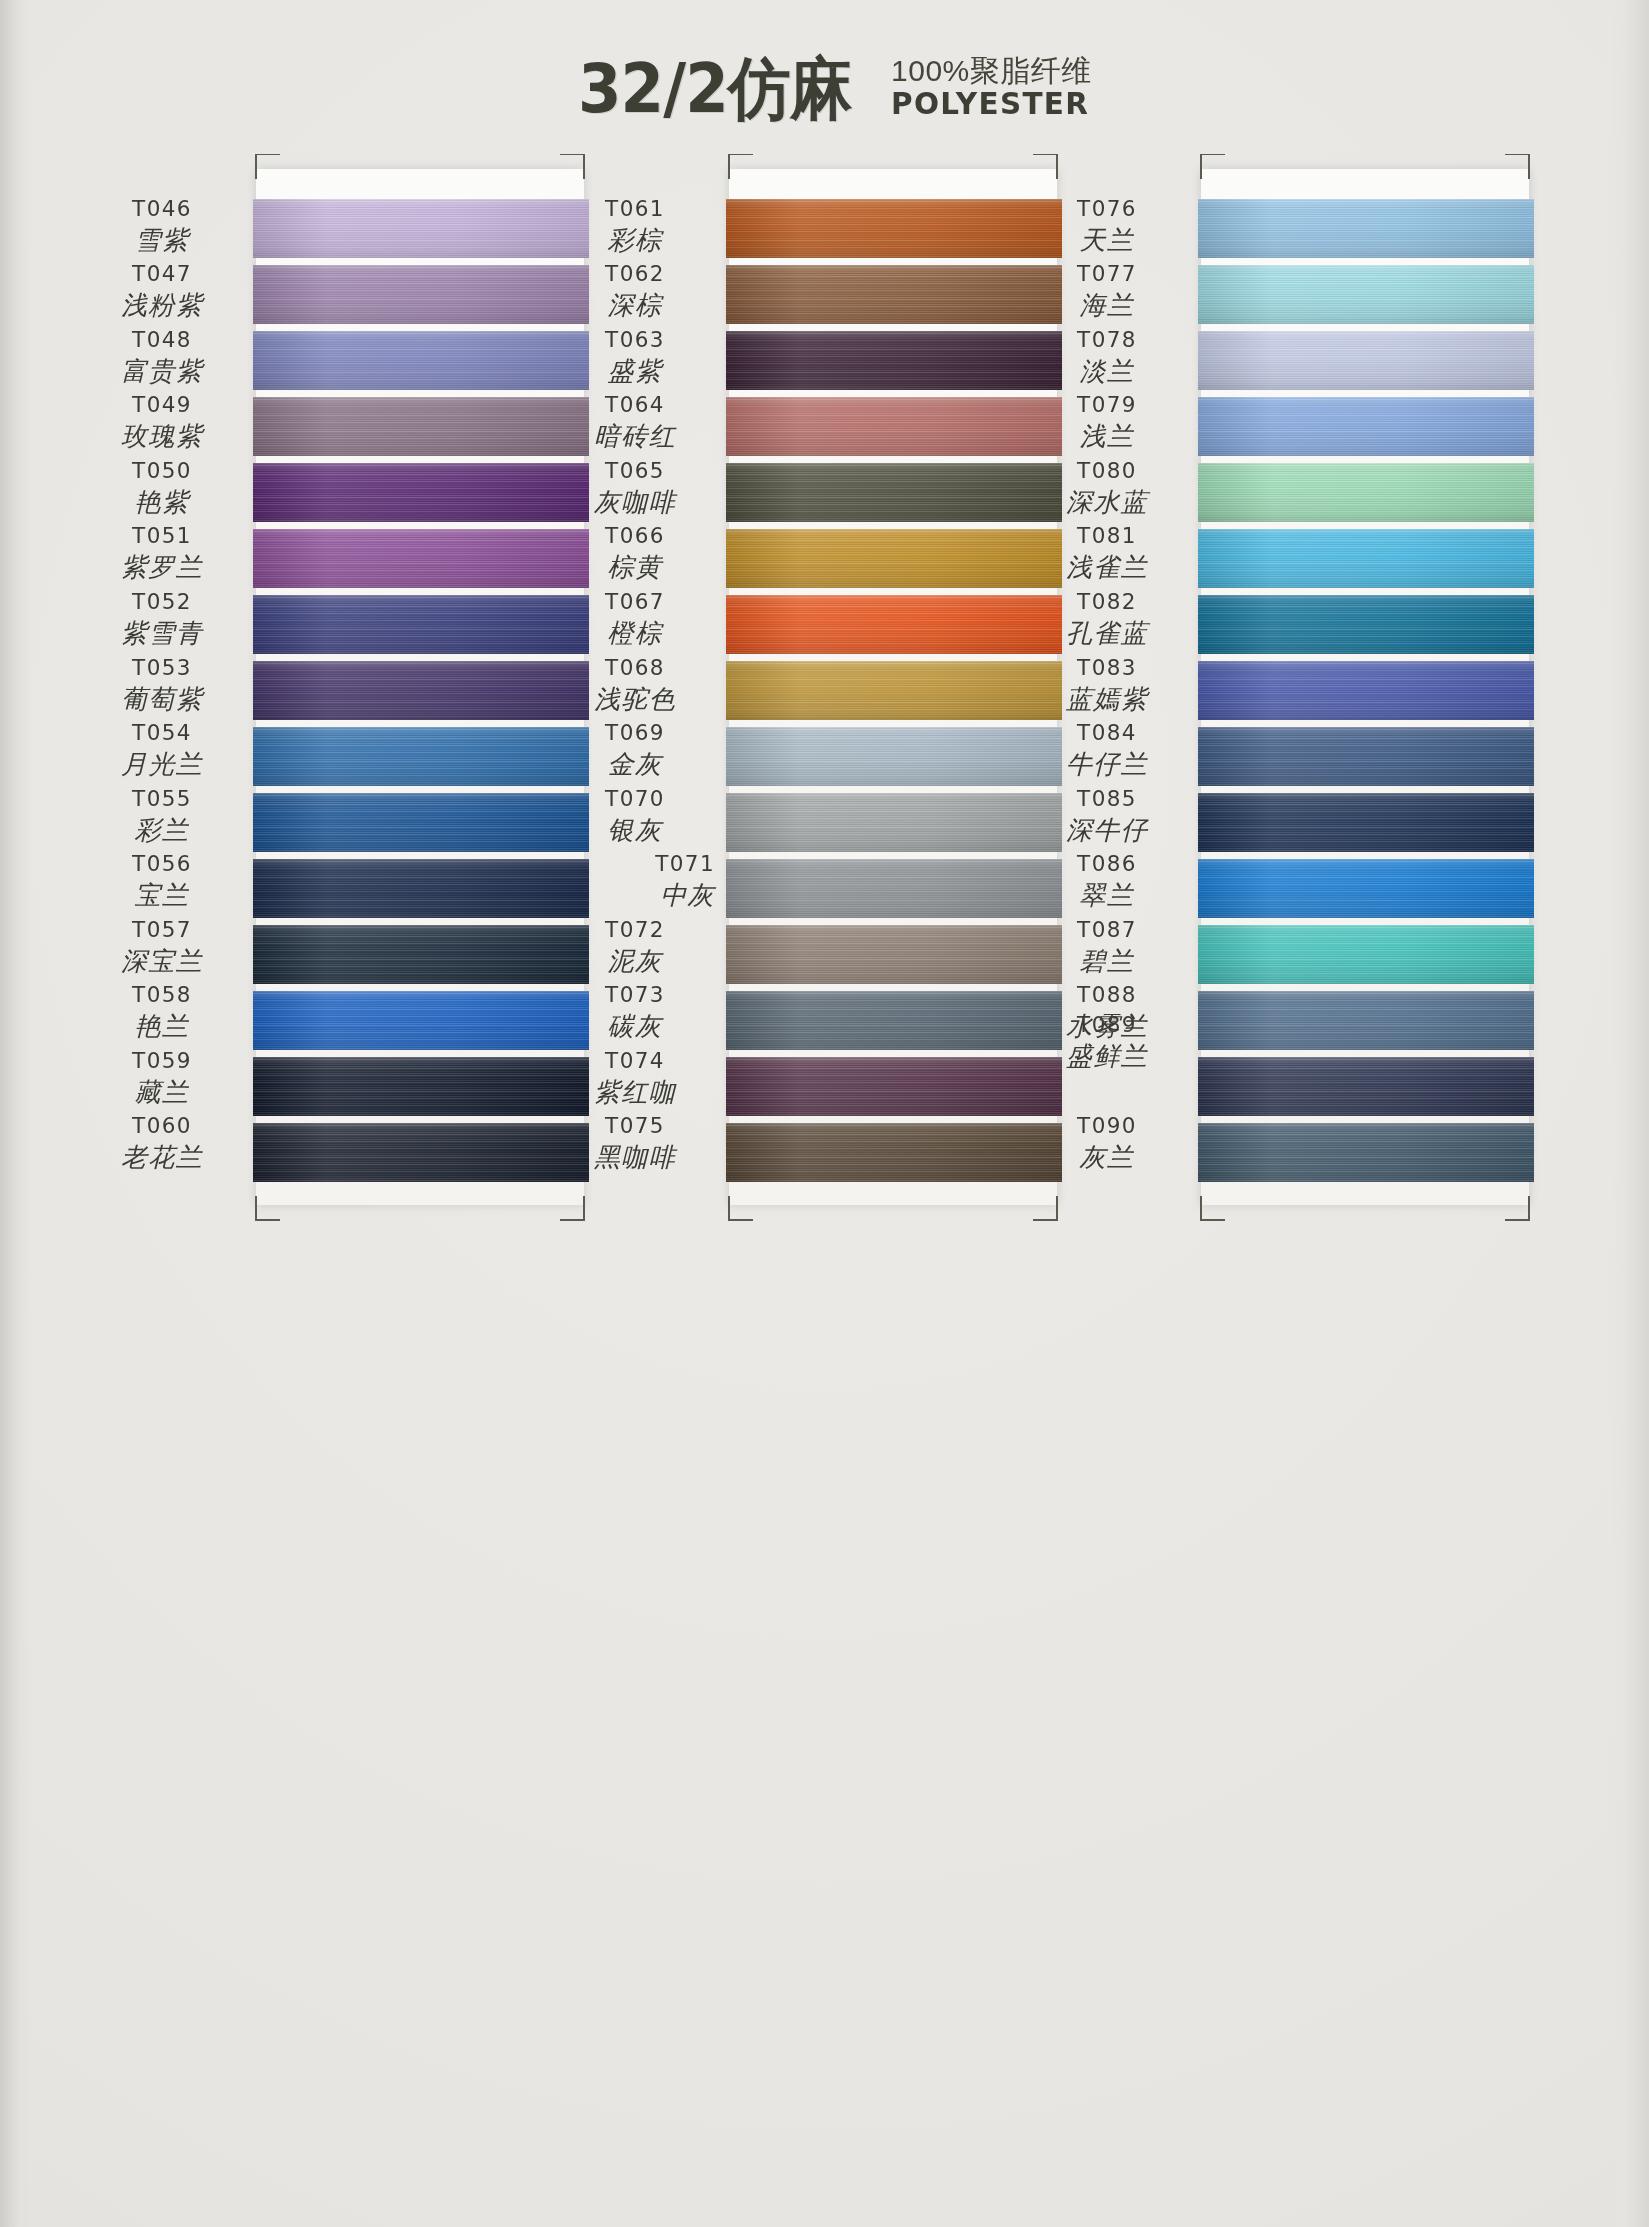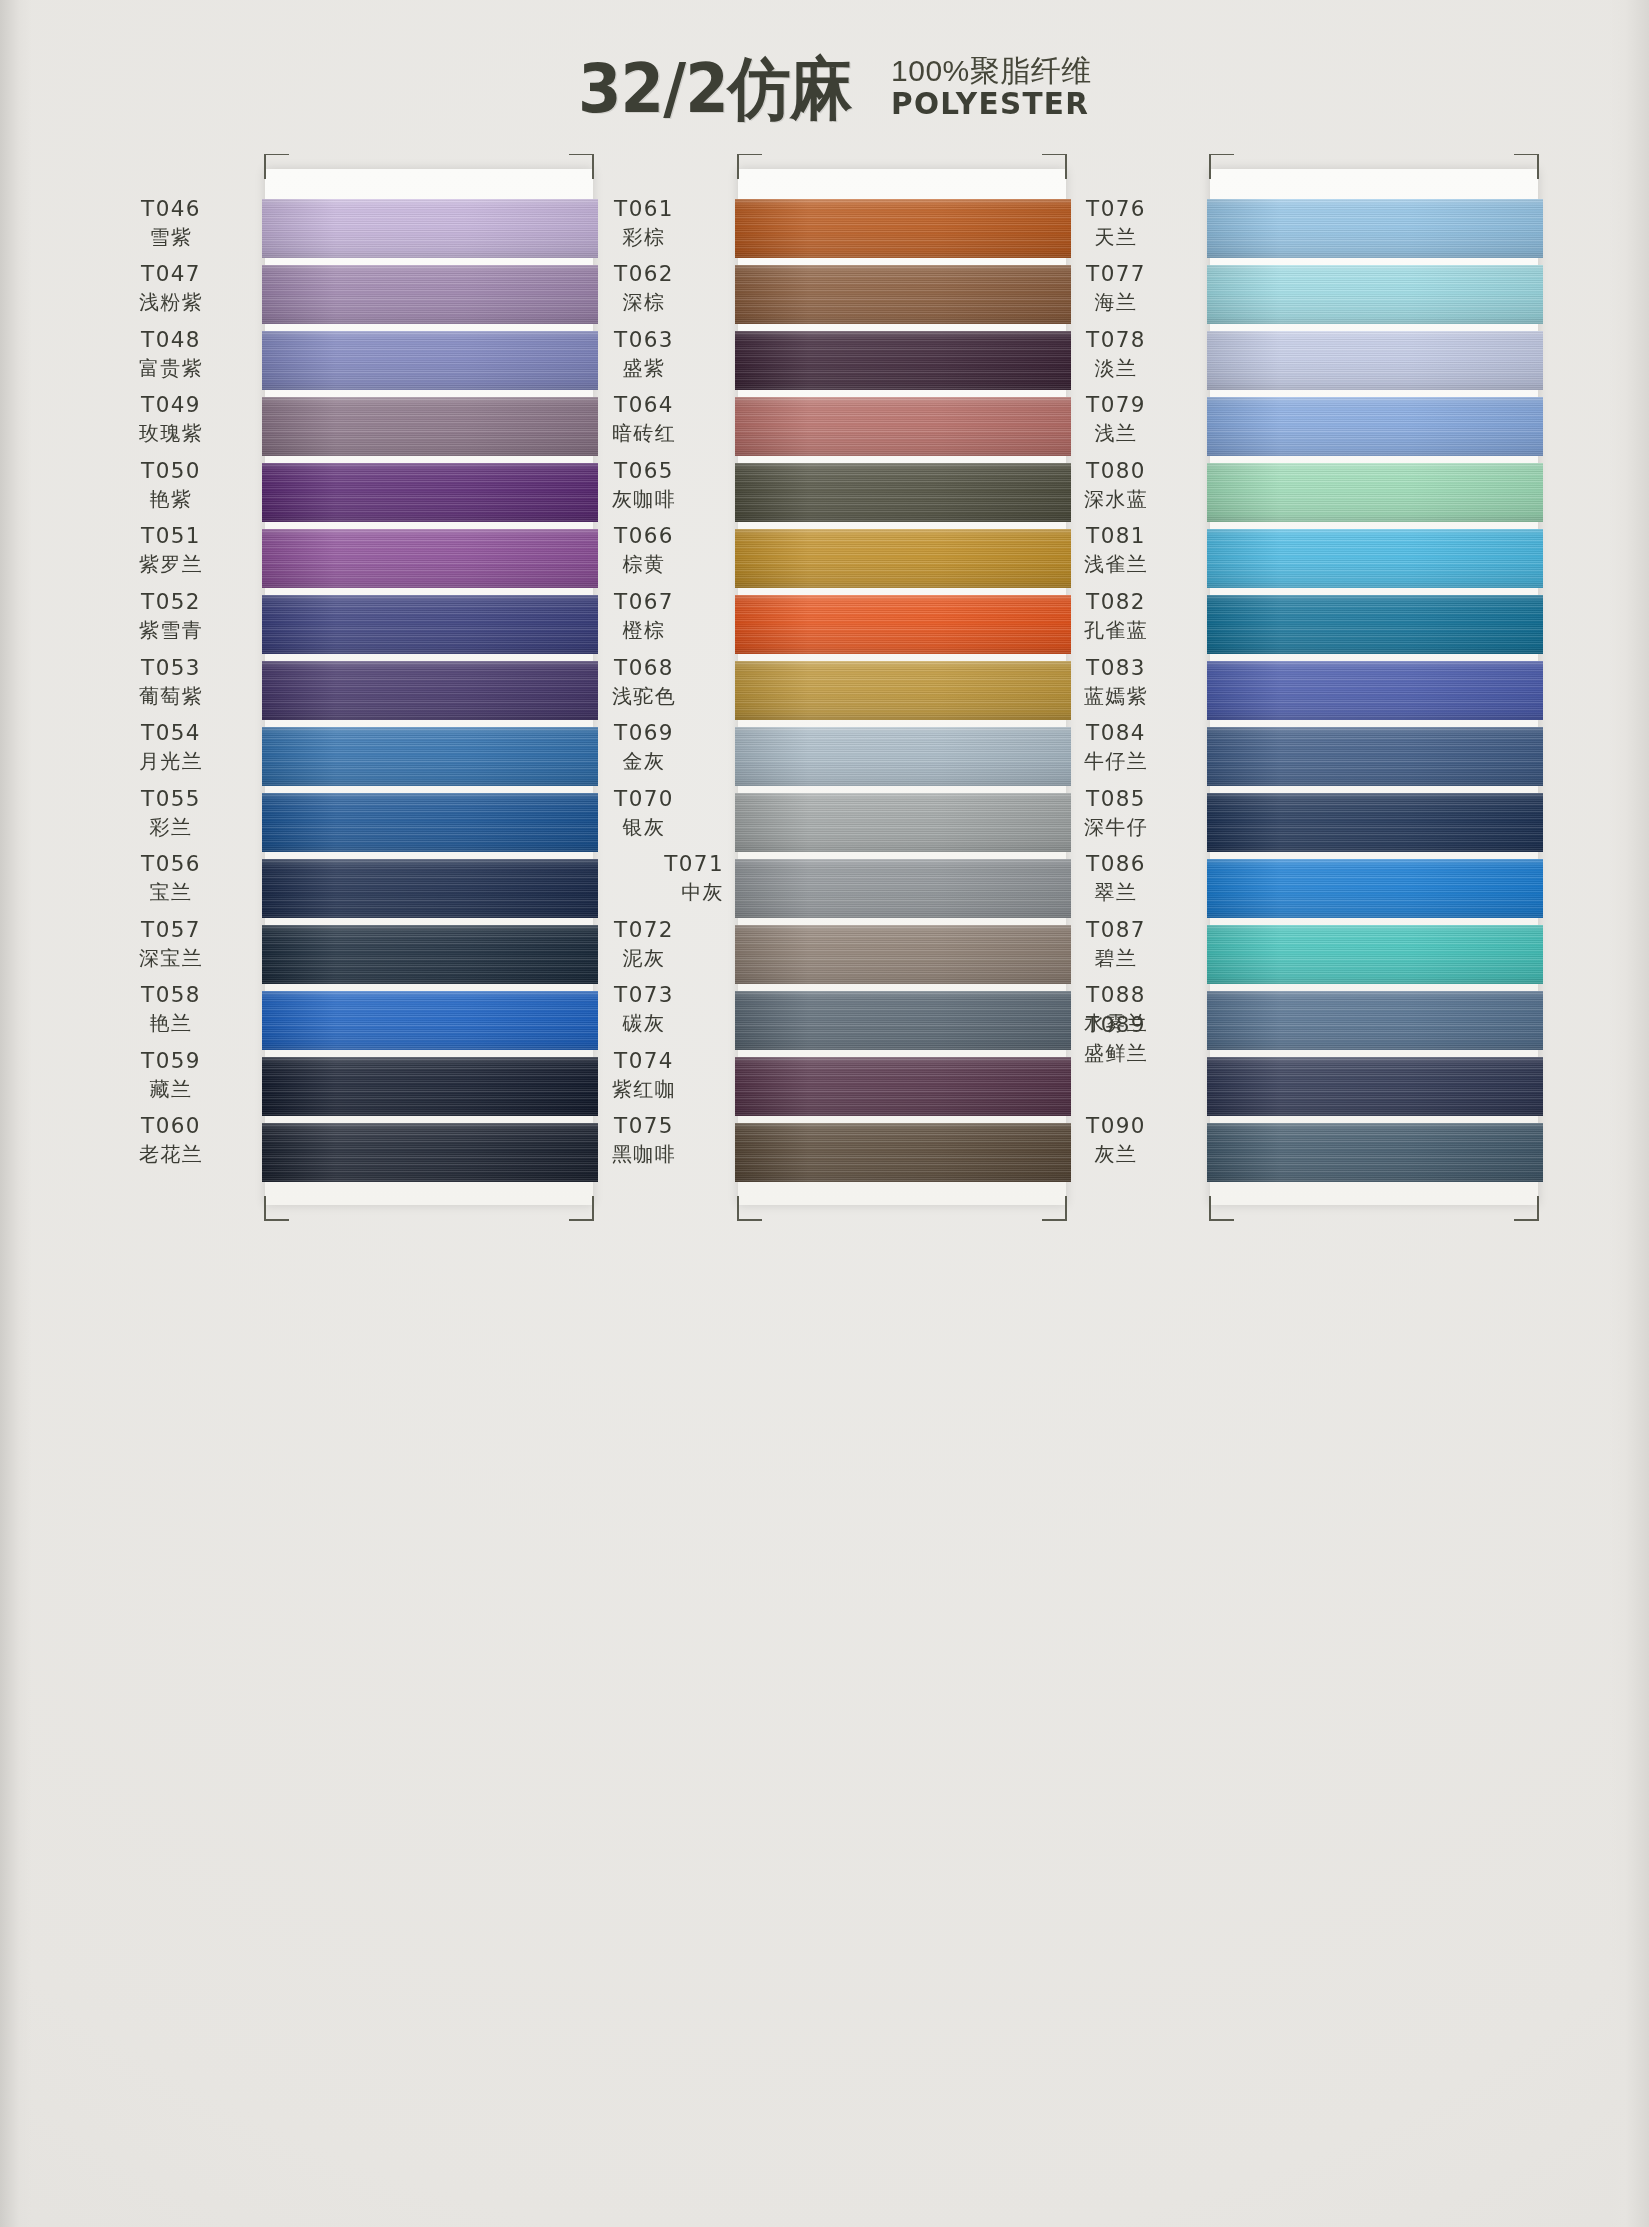--- a/index.html
+++ b/index.html
@@ -35,21 +35,21 @@
     font-family:"DejaVu Sans","Liberation Sans",sans-serif;
     transform:scaleX(0.92);
     text-shadow:1.4px 1.4px 0 rgba(0,0,0,.10);
   }
   .title-sub{display:flex;flex-direction:column;line-height:1.05;padding-bottom:3.7px;}
   .title-sub-cn{font-size:30px;color:#454639;letter-spacing:0.5px;}
   .title-sub-en{font-size:31px;font-weight:bold;color:#3d3f35;letter-spacing:1.4px;
     font-family:"DejaVu Sans","Liberation Sans",sans-serif;transform:scaleX(0.95);transform-origin:left;}
 
   
-  .board{position:absolute;left:0;right:0;top:160px;bottom:0;margin-left:9px;}
+  .board{position:absolute;left:0;right:0;top:160px;bottom:0;}
   .column{position:absolute;top:0;}
   .col-1{left:82px;}
   .col-2{left:555px;}
   .col-3{left:1027px;}
 
   .card{
     position:absolute;left:174px;top:9.2px;width:328px;
     background:linear-gradient(180deg,#fbfbf9 0%,#f7f6f3 50%,#f4f3ef 100%);
     box-shadow:0 0 10px rgba(0,0,0,.13);
   }
@@ -96,21 +96,21 @@
       rgba(255,255,255,.06) 60%,
       rgba(0,0,0,.06) 100%);
   }
   
   .label{
     position:absolute;left:0;width:160px;text-align:center;
     color:#3b3c34;line-height:1.22;
   }
   .label .code{font-size:21.5px;letter-spacing:1.4px;
     font-family:"DejaVu Sans","Liberation Sans",sans-serif;}
-  .label .name{font-size:20px;letter-spacing:1.4px;margin-top:2.7px;}
+  .label .name{font-size:26px;letter-spacing:1.4px;margin-top:2.7px;font-style:italic;}
 </style>
 </head>
 <body>
 
 <div class="sheet"></div>
 
 <div class="header">
   <div class="title-row">
     <div class="title-main">32/2仿麻</div>
     <div class="title-sub">

